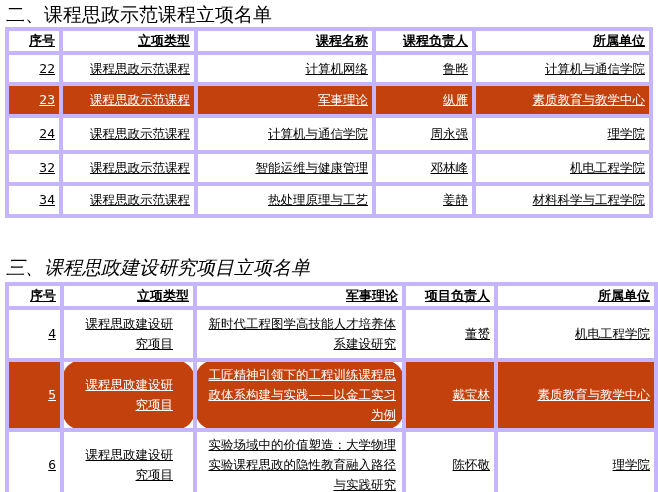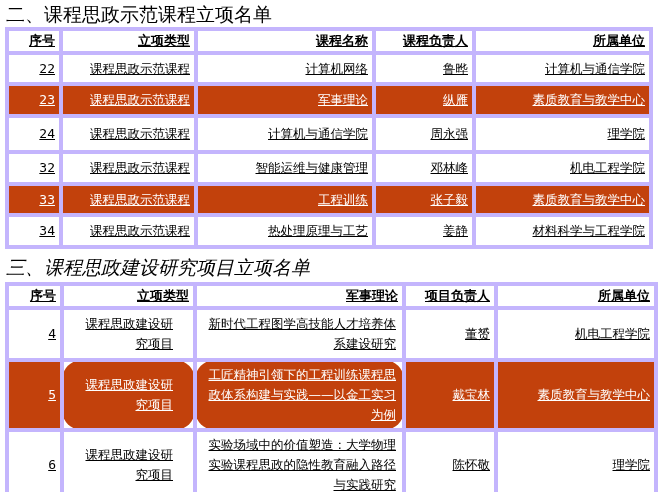--- a/index.html
+++ b/index.html
@@ -54,27 +54,20 @@
     <td>周永强</td>
     <td>理学院</td>
   </tr>
   <tr style="height:32px">
     <td class="num">32</td>
     <td>课程思政示范课程</td>
     <td>智能运维与健康管理</td>
     <td>邓林峰</td>
     <td>机电工程学院</td>
   </tr>
-  <tr class="hl" style="height:31px">
-    <td class="num">33</td>
-    <td>课程思政示范课程</td>
-    <td>工程训练</td>
-    <td>张子毅</td>
-    <td>素质教育与教学中心</td>
-  </tr>
   <tr style="height:32px">
     <td class="num">34</td>
     <td>课程思政示范课程</td>
     <td>热处理原理与工艺</td>
     <td>姜静</td>
     <td>材料科学与工程学院</td>
   </tr>
 </tbody>
   </table>
 

